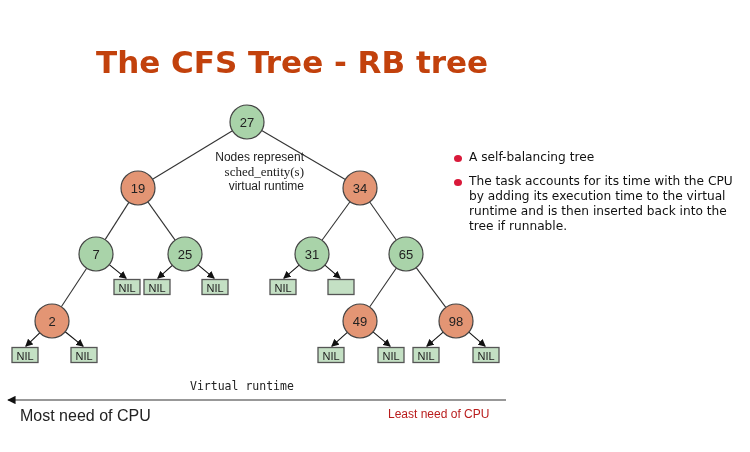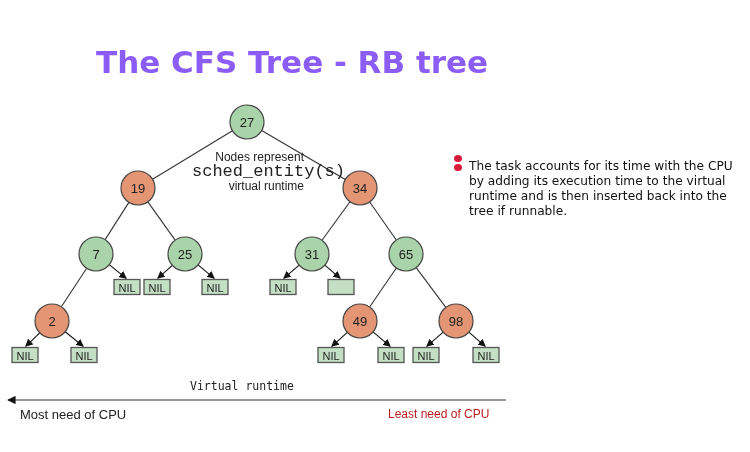--- a/index.html
+++ b/index.html
@@ -6,32 +6,32 @@
     body { width: 750px; height: 452px; position: relative; overflow: hidden; font-family: "Liberation Sans", sans-serif; }
     .title {
       position: absolute; left: 96px; top: 44px;
       font-family: "DejaVu Sans", sans-serif; font-weight: bold;
       font-size: 31px; color: #7b9ec0; letter-spacing: 0px; white-space: nowrap;
     }
     svg.tree { position: absolute; left: 0; top: 0; }
     .node-label { font-family: "Liberation Sans", sans-serif; font-size: 13px; fill: #222; text-anchor: middle; dominant-baseline: central; }
     .nil-label { font-family: "Liberation Sans", sans-serif; font-size: 11px; fill: #222; text-anchor: middle; dominant-baseline: central; }
     .note { position: absolute; left: 192px; top: 150px; width: 112px; text-align: right; font-size: 12px; color: #222; line-height: 14.5px; }
-    .note .mono { font-family: Liberation Mono, monospace; font-size: 17px; }
+    .note .mono { font-family: Liberation Serif, serif; font-size: 13px; }
     .bullets { position: absolute; left: 452px; top: 150px; width: 295px; font-family: "DejaVu Sans", sans-serif; font-size: 12.2px; color: #111; }
     .bullet { position: relative; padding-left: 17px; margin-bottom: 9px; line-height: 15px; }
     .bullet .dot { position: absolute; left: 2px; top: 5px; width: 8px; height: 7px; border-radius: 50%; background: #d91a3a; }
     .axis-label { position: absolute; left: 190px; top: 379px; font-family: "DejaVu Sans Mono", monospace; font-size: 11.5px; color: #222; }
-    .end-left { position: absolute; left: 20px; top: 407px; font-size: 13px; color: #222; }
+    .end-left { position: absolute; left: 20px; top: 407px; font-size: 16px; color: #222; }
     .end-right { position: absolute; left: 388px; top: 407px; font-size: 12px; color: #b91c1c; }
   </style>
 </head>
 <body>
 
-<div class="title" style="color: #8b5cf6;">The CFS Tree - RB tree</div>
+<div class="title" style="color: #c2410c;">The CFS Tree - RB tree</div>
 
 <svg class="tree" id="tree-svg" width="750" height="452">
   <defs>
     <marker id="arrow" viewBox="0 0 10 10" refX="9" refY="5" markerWidth="7" markerHeight="7" orient="auto-start-reverse">
       <path d="M0,0 L10,5 L0,10 z" fill="#111"></path>
     </marker>
   </defs>
   <g id="edges-layer">
       <line x1="232.45805412138512" y1="130.80521493567508" x2="152.54194587861488" y2="179.19478506432492" stroke="#333" stroke-width="1.1"></line>
       <line x1="261.6795274292957" y1="130.57388327728776" x2="345.3204725707043" y2="179.42611672271224" stroke="#333" stroke-width="1.1"></line>
@@ -128,20 +128,21 @@
 
 <div class="note">
   <div>Nodes represent</div>
   <div class="mono">sched_entity(s)</div>
   <div>virtual runtime</div>
 </div>
 
 <div class="bullets">
   <div class="bullet">
     <span class="dot" style="background: rgb(217, 26, 58);"></span>
+    <span>A self-balancing tree</span>
   </div>
   <div class="bullet">
     <span class="dot" style="background: rgb(217, 26, 58);"></span>
     <span>The task accounts for its time with the CPU by adding its execution time to the virtual runtime and is then inserted back into the tree if runnable.</span>
   </div>
 </div>
 
 <div class="axis-label">Virtual runtime</div>
 <div class="end-left">Most need of CPU</div>
 <div class="end-right">Least need of CPU</div>

